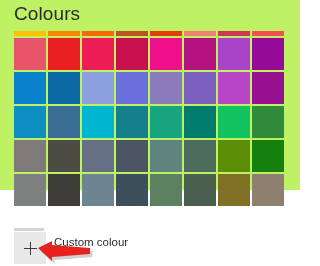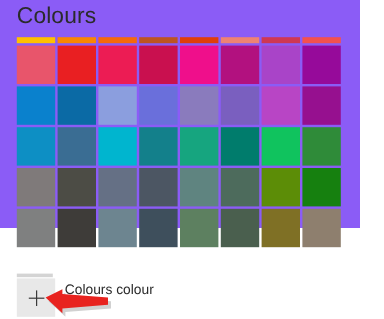--- a/index.html
+++ b/index.html
@@ -11,21 +11,21 @@
     height: 266px;
     background: #ffffff;
     font-family: "Liberation Sans", sans-serif;
     overflow: hidden;
     position: relative;
   }
   #page-root {
     position: relative;
     width: 300px;
     height: 190px;
-    background: #8b5cf6;
+    background: #bef264;
   }
   .page-title {
     position: absolute;
     left: 14px;
     top: 1px;
     font-size: 19px;
     font-weight: 400;
     color: #2b2b2b;
     letter-spacing: 0.1px;
     line-height: 26px;
@@ -193,21 +193,21 @@
     </div>
 
   </div>
 
   <div class="custom-divider"></div>
 
   <div class="custom-area">
     <div class="custom-button">
       <span class="plus-icon"></span>
     </div>
-    <div class="custom-label">Colours colour</div>
+    <div class="custom-label">Custom colour</div>
   </div>
 
   <svg class="arrow-annotation" viewBox="0 0 64 26" xmlns="http://www.w3.org/2000/svg">
     <g transform="translate(2,3)">
       <polygon points="0,7 14,0 14,4 52,7 52,13 14,16 14,20" fill="#9a9a9a" opacity="0.45" transform="translate(2.5,3)"></polygon>
       <polygon points="0,7 14,0 14,4 52,7 52,13 14,16 14,20" fill="#e8231f"></polygon>
     </g>
   </svg>
 
 </div>

